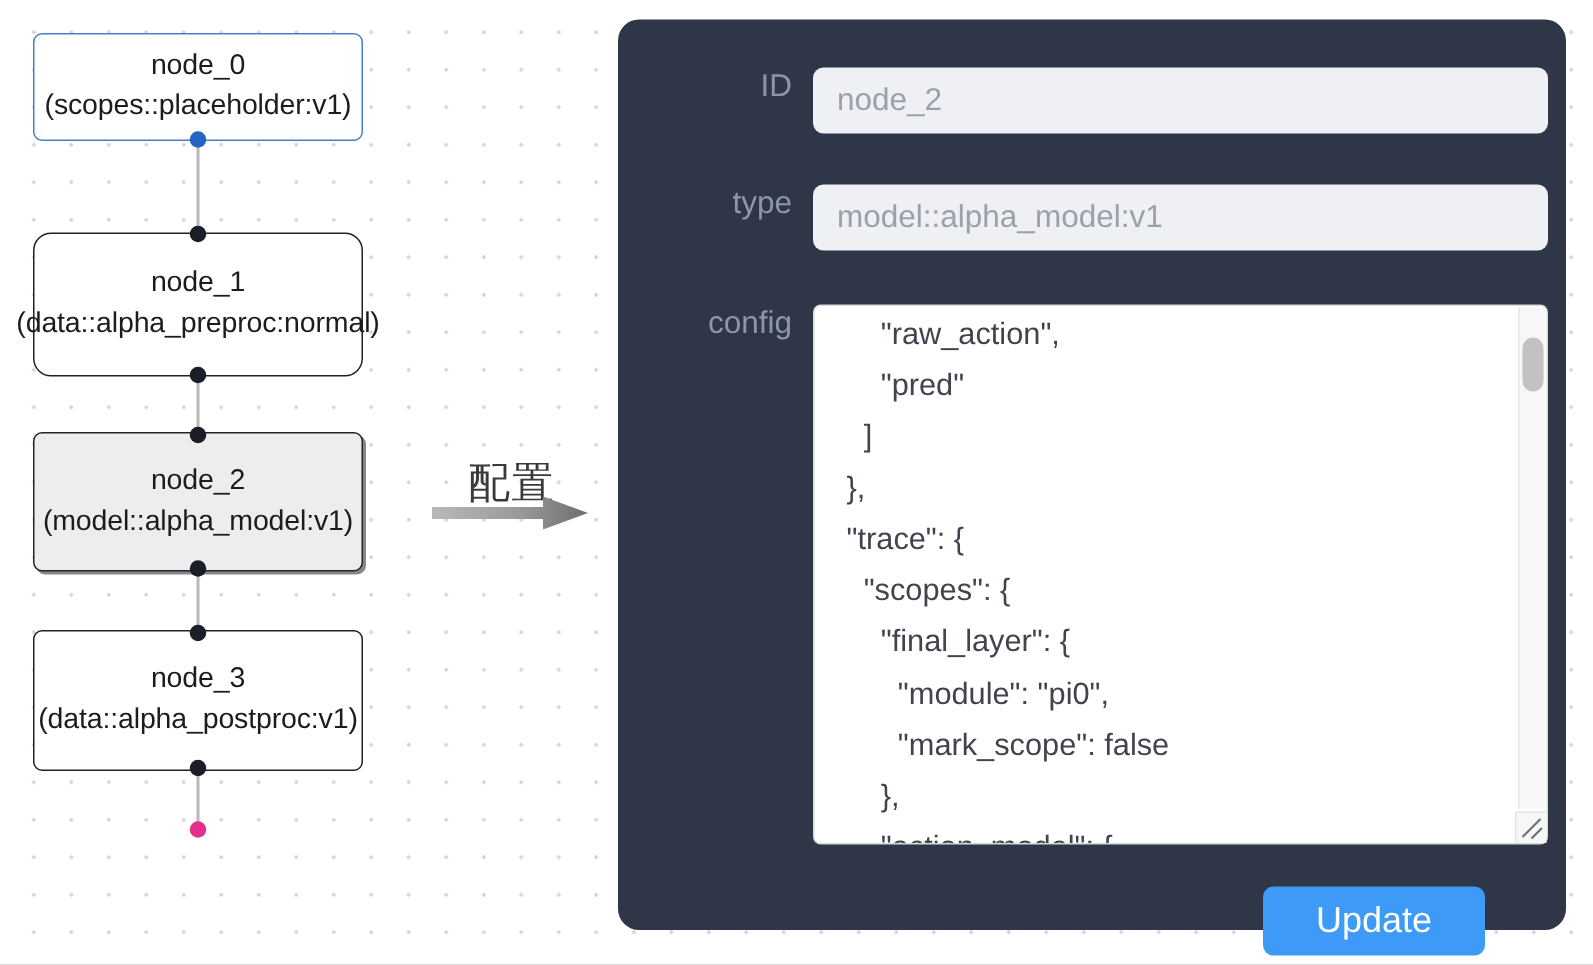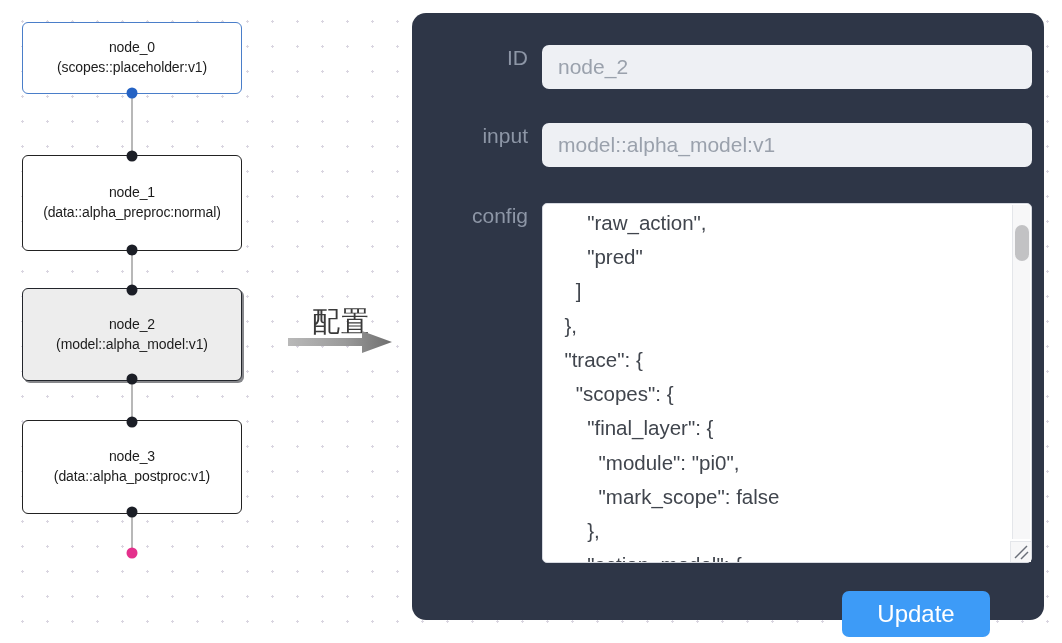--- a/index.html
+++ b/index.html
@@ -31,21 +31,21 @@
     position: absolute;
     box-sizing: border-box;
     display: flex;
     flex-direction: column;
     align-items: center;
     justify-content: center;
     text-align: center;
     background: #ffffff;
     border: 1.6px solid #222222;
     border-radius: 6px;
-    font-size: 14px;
+    font-size: 19px;
     line-height: 1.42;
     color: #1c1c1c;
     letter-spacing: -0.1px;
     padding: 2px 8px;
   }
   .node .node-title { display: block; }
   .node .node-sub { display: block; }
 
   .node.blue   { border-color: #4a7ec9; }
   .node.pink   { border-color: #e4308c; }
@@ -204,21 +204,21 @@
   <div class="edge-line" style="left:131px; top:88px;  height:70px;"></div>
   <div class="edge-line" style="left:131px; top:246px; height:47px;"></div>
   <div class="edge-line" style="left:131px; top:376px; height:48px;"></div>
   <div class="edge-line" style="left:131px; top:509px; height:47px;"></div>
 
   <div class="node blue" style="left:22px; top:22px; width:220px; height:72px;">
     <span class="node-title">node_0</span>
     <span class="node-sub">(scopes::placeholder:v1)</span>
   </div>
 
-  <div class="node" style="left:22px; top:155px; width:220px; height:96px;">
+  <div class="node" style="left:22px; top:155px; width:220px; height:96px;border-radius:12px;">
     <span class="node-title">node_1</span>
     <span class="node-sub">(data::alpha_preproc:normal)</span>
   </div>
 
   <div class="node selected" style="left:22px; top:288px; width:220px; height:93px;">
     <span class="node-title">node_2</span>
     <span class="node-sub">(model::alpha_model:v1)</span>
   </div>
 
   <div class="node" style="left:22px; top:420px; width:220px; height:94px;">
@@ -250,21 +250,21 @@
 </div>
 
 <div id="config-panel">
 
   <div class="field-row" id="id-row">
     <div class="field-label">ID</div>
     <input class="field-input" id="id-input" type="text" value="node_2" style="">
   </div>
 
   <div class="field-row" id="type-row">
-    <div class="field-label">input</div>
+    <div class="field-label">type</div>
     <input class="field-input" id="type-input" type="text" value="model::alpha_model:v1" style="">
   </div>
 
   <div class="field-row" id="config-row">
     <div class="field-label">config</div>
     <div id="config-textarea-wrap">
       <div id="config-textarea">      "raw_action",
       "pred"
     ]
   },

